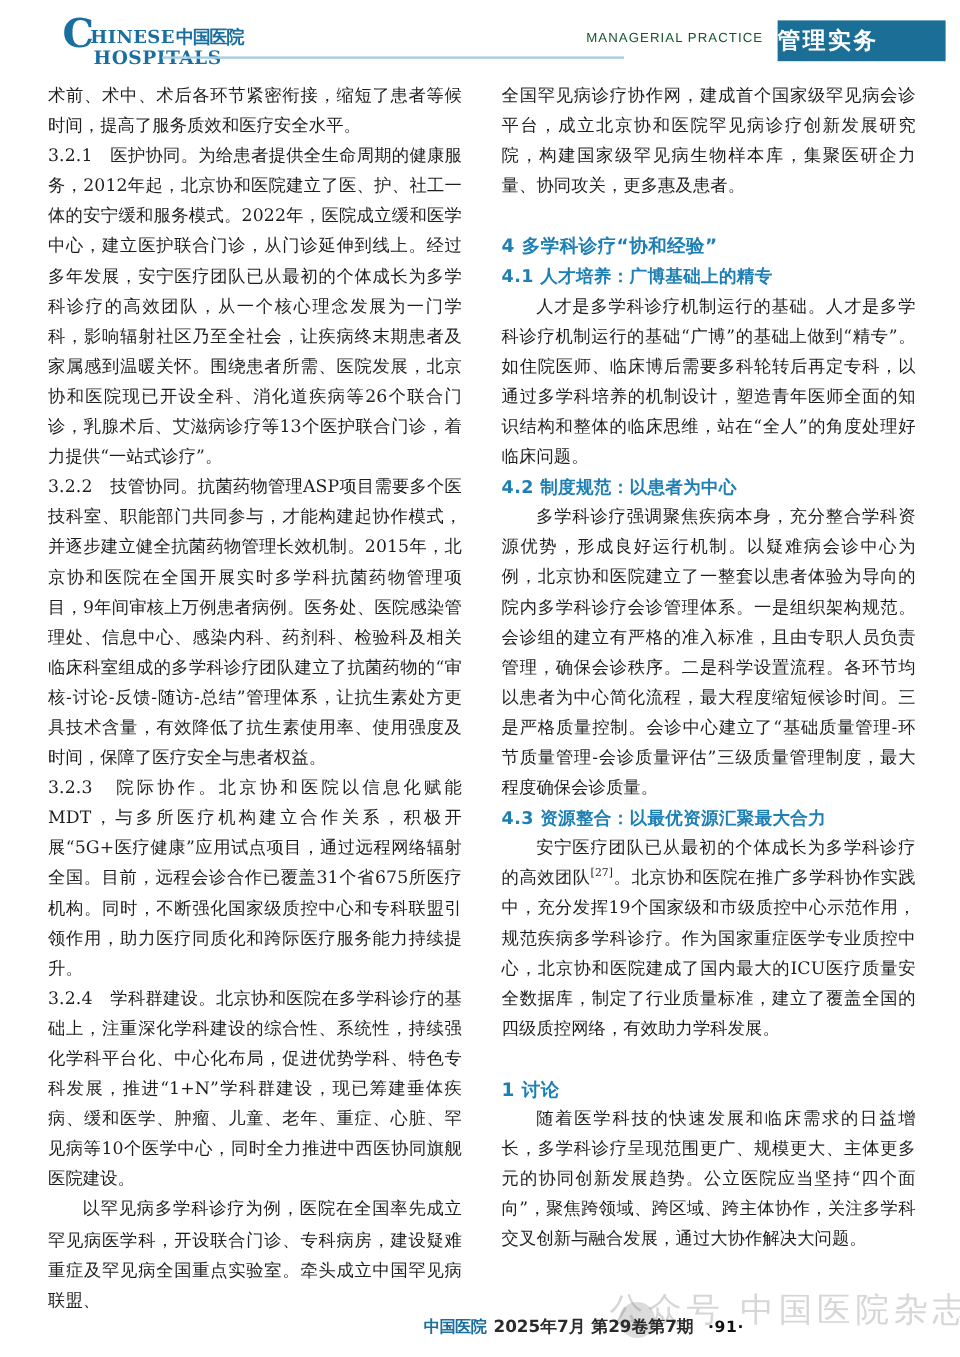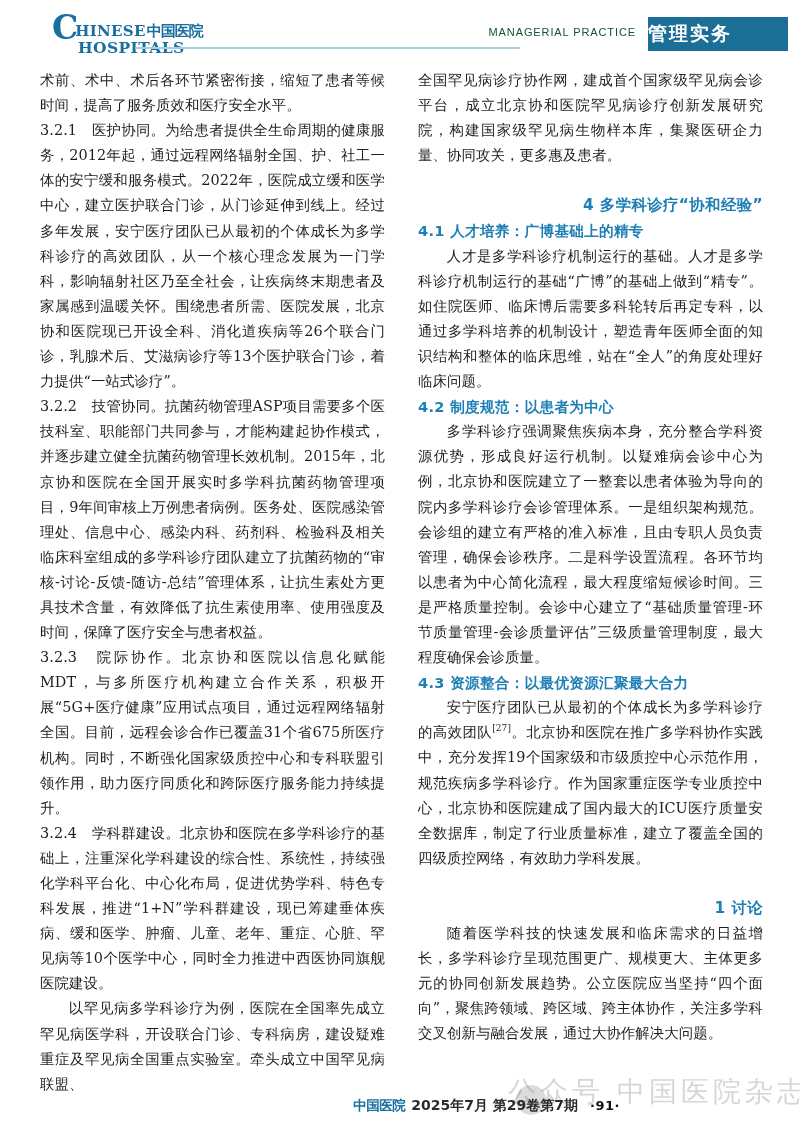--- a/index.html
+++ b/index.html
@@ -142,21 +142,20 @@
   p.indent { text-indent: 2em; }
 
   h2.sec-h {
     margin: 0;
     font-family: "DejaVu Sans", "Liberation Sans", sans-serif;
     font-size: 15.4px;
     font-weight: bold;
     color: #1e7fb5;
     line-height: 25.1px;
     letter-spacing: 0.4px;
-    text-align: right;
   }
   h3.sub-h {
     margin: 0;
     font-family: "DejaVu Sans", "Liberation Sans", sans-serif;
     font-size: 14.6px;
     font-weight: bold;
     color: #1e7fb5;
     line-height: 25.1px;
     letter-spacing: 0.3px;
   }
@@ -246,21 +245,21 @@
     </div>
     <div class="header-rule"></div>
     <div class="header-en">MANAGERIAL  PRACTICE</div>
     <div class="header-cn-box">
       <span>管理实务</span>
     </div>
   </div>
 
   <div class="col col-left">
     <p class="body-par">术前、术中、术后各环节紧密衔接，缩短了患者等候时间，提高了服务质效和医疗安全水平。</p>
-    <p class="body-par">3.2.1　医护协同。为给患者提供全生命周期的健康服务，2012年起，通过远程网络辐射全国、护、社工一体的安宁缓和服务模式。2022年，医院成立缓和医学中心，建立医护联合门诊，从门诊延伸到线上。经过多年发展，安宁医疗团队已从最初的个体成长为多学科诊疗的高效团队，从一个核心理念发展为一门学科，影响辐射社区乃至全社会，让疾病终末期患者及家属感到温暖关怀。围绕患者所需、医院发展，北京协和医院现已开设全科、消化道疾病等26个联合门诊，乳腺术后、艾滋病诊疗等13个医护联合门诊，着力提供“一站式诊疗”。</p>
+    <p class="body-par">3.2.1　医护协同。为给患者提供全生命周期的健康服务，2012年起，北京协和医院建立了医、护、社工一体的安宁缓和服务模式。2022年，医院成立缓和医学中心，建立医护联合门诊，从门诊延伸到线上。经过多年发展，安宁医疗团队已从最初的个体成长为多学科诊疗的高效团队，从一个核心理念发展为一门学科，影响辐射社区乃至全社会，让疾病终末期患者及家属感到温暖关怀。围绕患者所需、医院发展，北京协和医院现已开设全科、消化道疾病等26个联合门诊，乳腺术后、艾滋病诊疗等13个医护联合门诊，着力提供“一站式诊疗”。</p>
     <p class="body-par">3.2.2　技管协同。抗菌药物管理ASP项目需要多个医技科室、职能部门共同参与，才能构建起协作模式，并逐步建立健全抗菌药物管理长效机制。2015年，北京协和医院在全国开展实时多学科抗菌药物管理项目，9年间审核上万例患者病例。医务处、医院感染管理处、信息中心、感染内科、药剂科、检验科及相关临床科室组成的多学科诊疗团队建立了抗菌药物的“审核-讨论-反馈-随访-总结”管理体系，让抗生素处方更具技术含量，有效降低了抗生素使用率、使用强度及时间，保障了医疗安全与患者权益。</p>
     <p class="body-par">3.2.3　院际协作。北京协和医院以信息化赋能MDT，与多所医疗机构建立合作关系，积极开展“5G+医疗健康”应用试点项目，通过远程网络辐射全国。目前，远程会诊合作已覆盖31个省675所医疗机构。同时，不断强化国家级质控中心和专科联盟引领作用，助力医疗同质化和跨际医疗服务能力持续提升。</p>
     <p class="body-par">3.2.4　学科群建设。北京协和医院在多学科诊疗的基础上，注重深化学科建设的综合性、系统性，持续强化学科平台化、中心化布局，促进优势学科、特色专科发展，推进“1+N”学科群建设，现已筹建垂体疾病、缓和医学、肿瘤、儿童、老年、重症、心脏、罕见病等10个医学中心，同时全力推进中西医协同旗舰医院建设。</p>
     <p class="body-par indent">以罕见病多学科诊疗为例，医院在全国率先成立罕见病医学科，开设联合门诊、专科病房，建设疑难重症及罕见病全国重点实验室。牵头成立中国罕见病联盟、</p>
   </div>
 
   <div class="col col-right">
     <p class="body-par">全国罕见病诊疗协作网，建成首个国家级罕见病会诊平台，成立北京协和医院罕见病诊疗创新发展研究院，构建国家级罕见病生物样本库，集聚医研企力量、协同攻关，更多惠及患者。</p>
 
     <div class="gap-full"></div>

